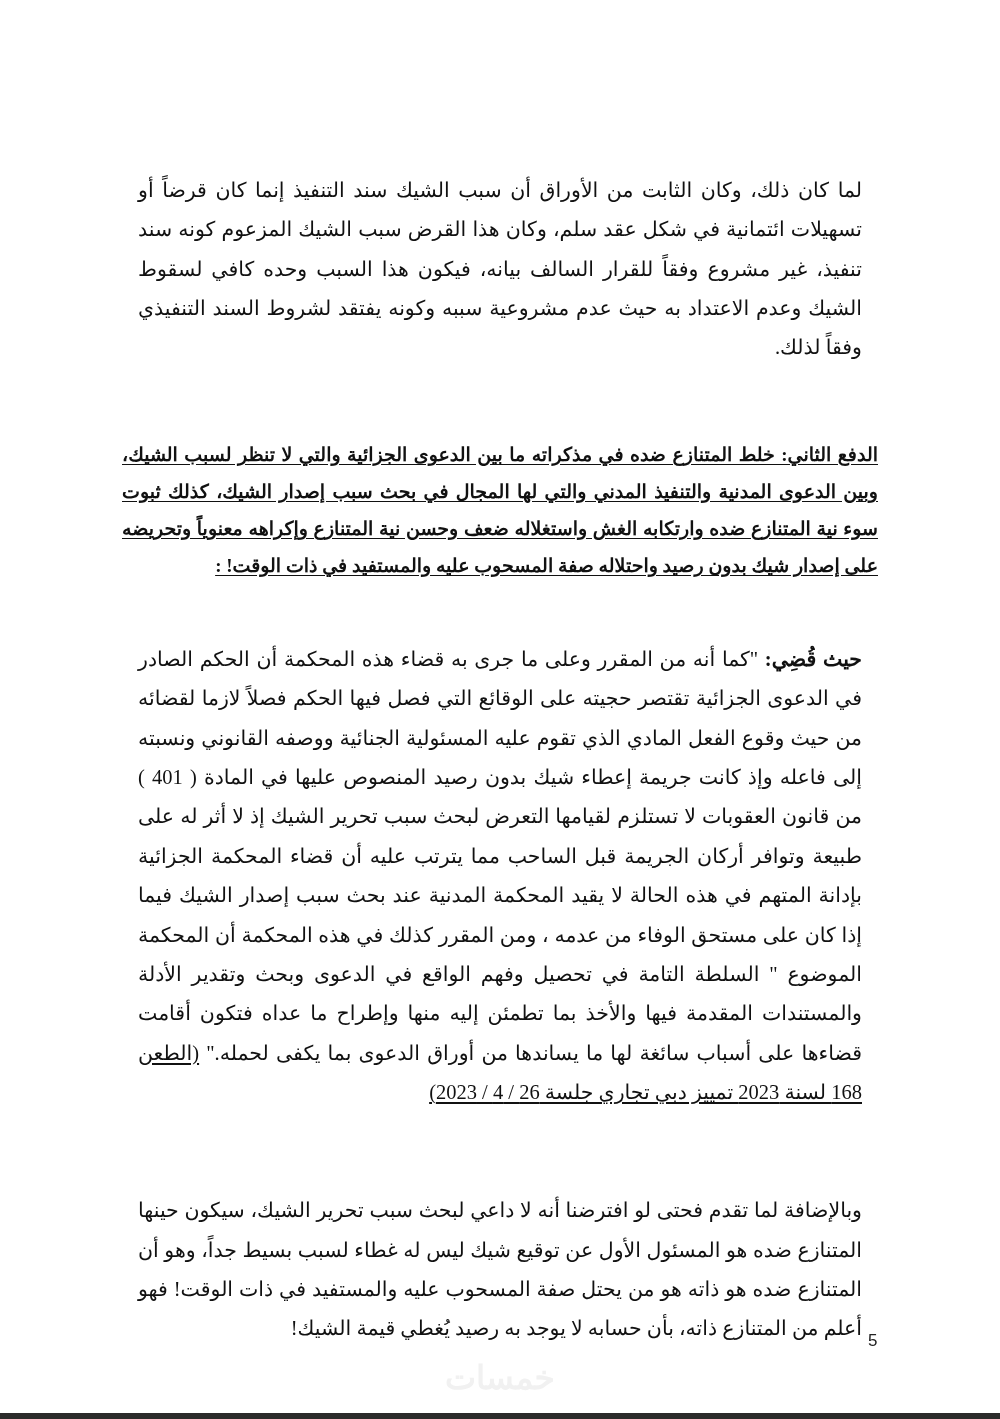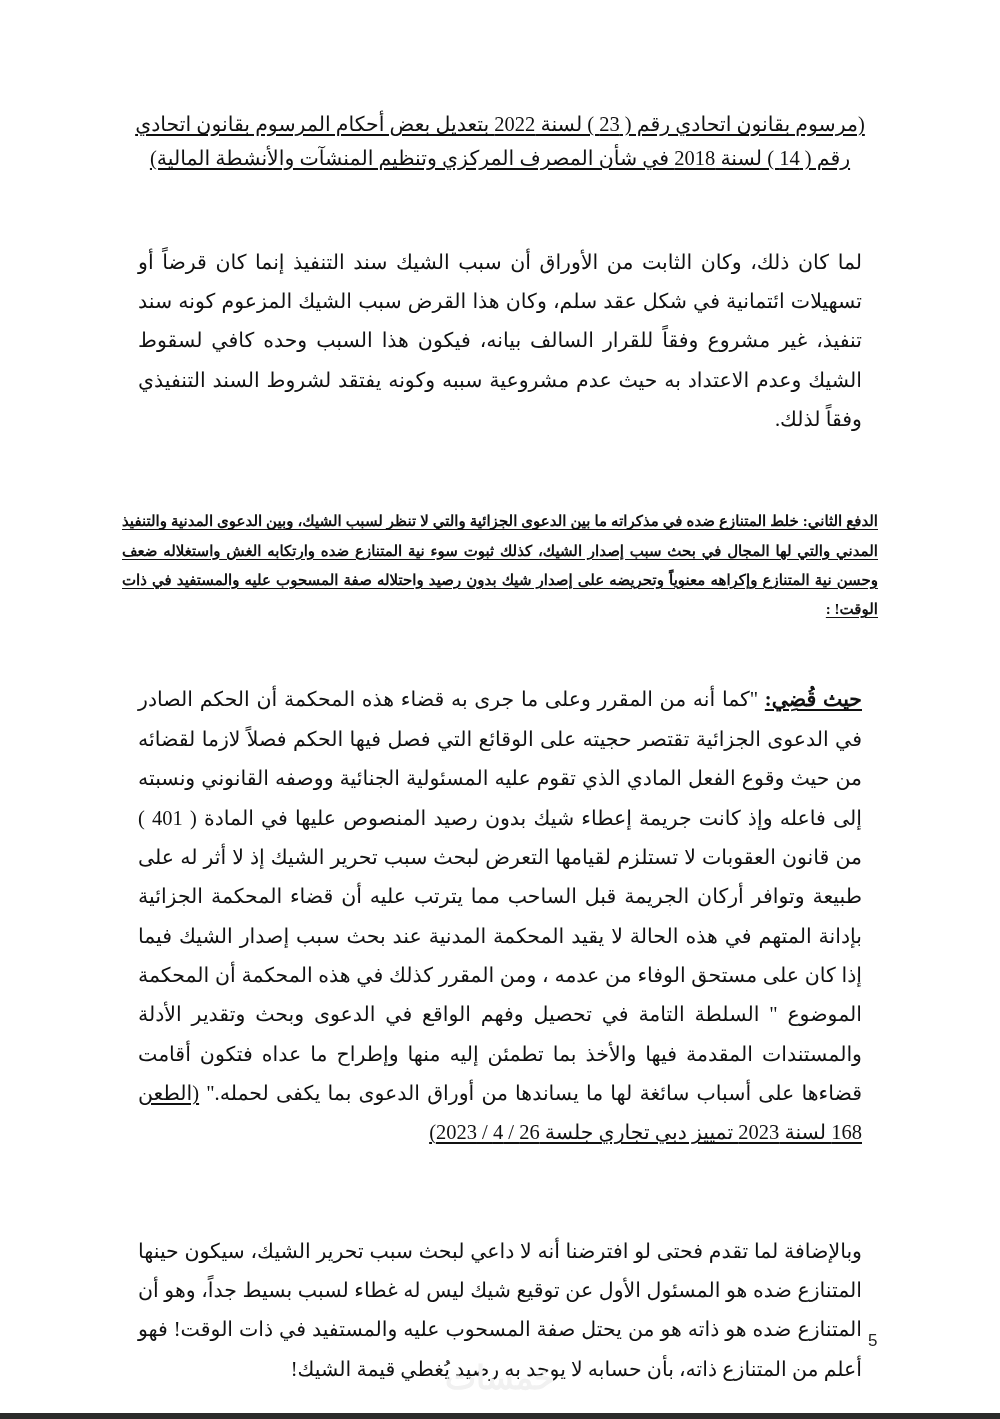--- a/index.html
+++ b/index.html
@@ -52,34 +52,33 @@
     margin: 16px;
     padding: 0;
   }
 
   .para-sub {
     text-align: justify;
   }
 
   
   .heading-block {
-    font-size: 15px;
+    font-size: 19px;
     line-height: 1.95;
     font-weight: 700;
     text-align: justify;
     text-decoration: underline;
     text-underline-offset: 3px;
     margin: 0;
     padding: 0;
   }
 
   
   .lead-label {
     font-weight: 700;
-    text-decoration: underline;
     text-underline-offset: 3px;
   }
 
   .cite-underline {
     text-decoration: underline;
     text-underline-offset: 3px;
   }
 
   
   .gap-lg { height: 47px; }
@@ -123,21 +122,20 @@
     background: #2b2b2b;
   }
 </style>
 </head>
 <body>
 
 <div class="page">
 
   <div class="content">
 
-    <p class="doc-title">(مرسوم بقانون اتحادي رقم ( 23 ) لسنة 2022 بتعديل بعض أحكام المرسوم بقانون اتحادي رقم ( 14 ) لسنة 2018 في شأن المصرف المركزي وتنظيم المنشآت والأنشطة المالية)</p>
 
     <div class="gap-lg"></div>
 
     <p class="para">لما كان ذلك، وكان الثابت من الأوراق أن سبب الشيك سند التنفيذ إنما كان قرضاً أو تسهيلات ائتمانية في شكل عقد سلم، وكان هذا القرض سبب الشيك المزعوم كونه سند تنفيذ، غير مشروع وفقاً للقرار السالف بيانه، فيكون هذا السبب وحده كافي لسقوط الشيك وعدم الاعتداد به حيث عدم مشروعية سببه وكونه يفتقد لشروط السند التنفيذي وفقاً لذلك.</p>
 
     <div class="gap-xl"></div>
 
     <p class="heading-block">الدفع الثاني: خلط المتنازع ضده في مذكراته ما بين الدعوى الجزائية والتي لا تنظر لسبب الشيك، وبين الدعوى المدنية والتنفيذ المدني والتي لها المجال في بحث سبب إصدار الشيك، كذلك ثبوت سوء نية المتنازع ضده وارتكابه الغش واستغلاله ضعف وحسن نية المتنازع وإكراهه معنوياً وتحريضه على إصدار شيك بدون رصيد واحتلاله صفة المسحوب عليه والمستفيد في ذات الوقت! :</p>
 
     <div class="gap-md"></div>

